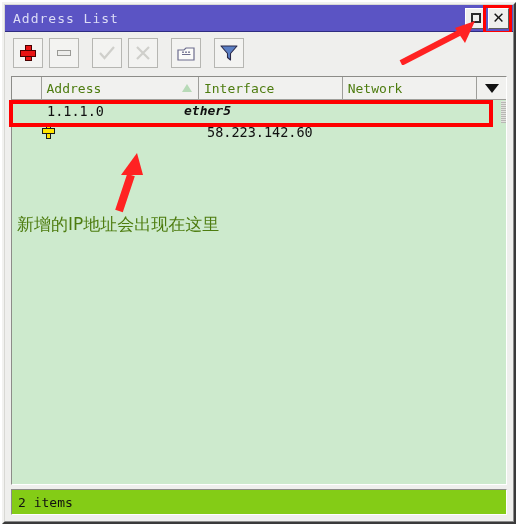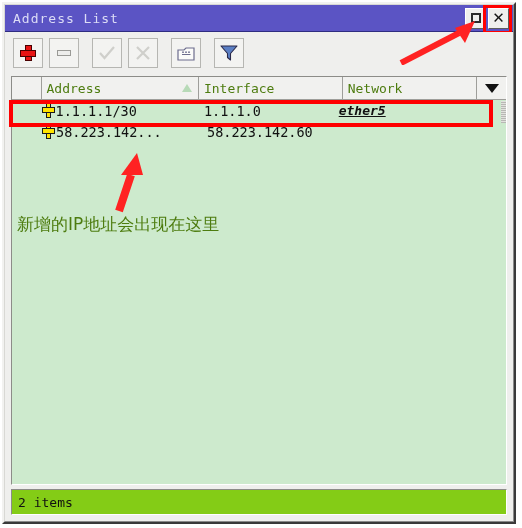--- a/index.html
+++ b/index.html
@@ -266,21 +266,21 @@
     box-sizing: border-box;
     font-size: 13.5px;
     color: #111111;
     white-space: nowrap;
     overflow: hidden;
     padding-left: 5px;
   }
   .cell.flag { width: 30px; padding-left: 0; justify-content: flex-end; padding-right: 0px; }
   .cell.addr { width: 160px; padding-left: 0; }
   .cell.net  { width: 137px; }
-  .cell.iface{ width: 146px; font-style: italic; font-weight: bold; font-size: 13px; text-decoration: underline; }
+  .cell.iface{ width: 146px; font-style: italic; font-weight: bold; font-size: 13px; }
   .cell.menu { width: 29px; }
 
   
   .pin { position: relative; width: 13px; height: 15px; flex: 0 0 13px; margin-right: 1px; }
   .pin i {
     position: absolute;
     background: #ffe400;
     border: 1px solid #1a1a1a;
     box-sizing: border-box;
   }
@@ -446,40 +446,32 @@
         </div>
         <div class="hcell menu">
           <span class="menu-tri"></span>
         </div>
       </div>
 
       <div class="rows">
 
         <div class="row">
           <div class="cell flag"></div>
-          <div class="cell addr">
-            <span class="pin">
-                <i></i>
-                <i></i>
-              </span>
-            <span>1.1.1.1/30</span>
-          </div>
           <div class="cell net">1.1.1.0</div>
           <div class="cell iface">ether5</div>
           <div class="cell menu"></div>
         </div>
 
         <div class="row">
           <div class="cell flag"></div>
           <div class="cell addr">
             <span class="pin">
                 <i></i>
                 <i></i>
               </span>
-            <span>58.223.142...</span>
           </div>
           <div class="cell net">58.223.142.60</div>
           <div class="cell menu"></div>
         </div>
 
       </div>
 
       <div id="vscroll-thumb"></div>
     </div>
 

